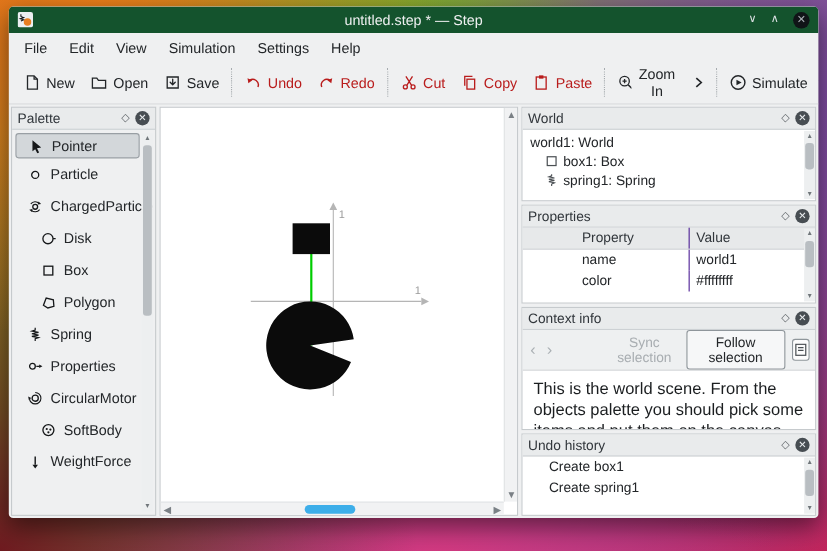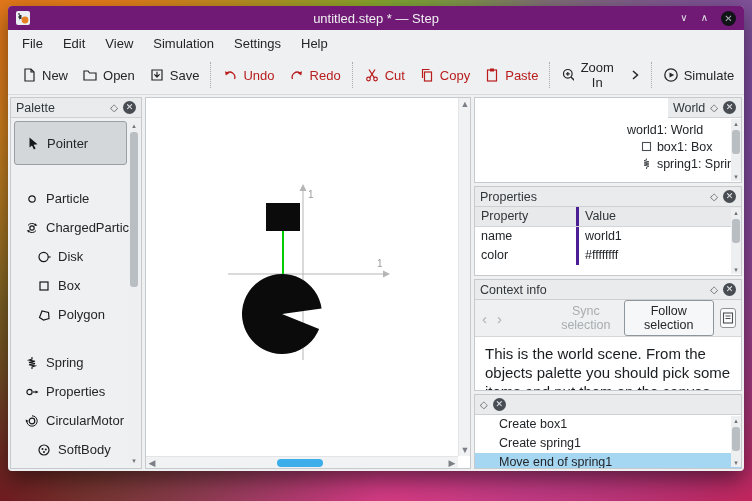--- a/index.html
+++ b/index.html
@@ -14,21 +14,21 @@
       radial-gradient(circle at 52% 105%, rgba(220,55,125,.95), rgba(220,55,125,0) 48%),
       linear-gradient(135deg, #d26a1e 0%, #7fae2e 30%, #8a4a9e 70%, #c2255c 100%);
   }
   .desktop { width:752px; height:501px; padding:6px 8px 30px; }
   .window {
     width:100%; height:100%; display:flex; flex-direction:column;
     background:#eff0f1; border-radius:4px; overflow:hidden;
     box-shadow:0 8px 22px rgba(0,0,0,.5);
   }
   
-  .titlebar { flex:0 0 24px; background:#701a75; display:flex; align-items:center; padding:0 8px; position:relative; }
+  .titlebar { flex:0 0 24px; background:#14532d; display:flex; align-items:center; padding:0 8px; position:relative; }
   .tb-title { position:absolute; left:0; right:0; text-align:center; font-size:13px; color:#eff0f1; }
   .tb-controls { margin-left:auto; display:flex; align-items:center; gap:13px; z-index:1; }
   .tb-chev { color:#dfe3e6; font-size:10px; line-height:1; cursor:default; }
   .tb-close { width:15px; height:15px; border-radius:50%; background:#101417; color:#aab0b5; font-size:10px; line-height:15px; text-align:center; }
   
   .menubar { flex:0 0 26px; display:flex; align-items:center; padding:0 4px; }
   .menu-item { font-size:13px; color:#232629; padding:4px 10px; border-radius:2px; }
   
   .toolbar { flex:0 0 34px; display:flex; align-items:center; padding:0 6px; border-bottom:1px solid #d9dbdd; }
   .tbtn { display:flex; align-items:center; gap:5px; padding:4px 7px; font-size:13px; color:#232629; background:none; border:none; font-family:inherit; }
@@ -41,22 +41,22 @@
   .panel-header { flex:0 0 20px; display:flex; align-items:center; gap:5px; padding:0 5px;
     font-size:12.5px; color:#31363b; background:#e9ebec; border-bottom:1px solid #cdd1d4; }
   .ph-title { flex:1; white-space:nowrap; overflow:hidden; }
   .float-icon { color:#5c6166; font-size:10px; }
   .close-icon { width:13px; height:13px; border-radius:50%; background:#474d52; color:#eceff1; font-size:9px; line-height:13px; text-align:center; }
   
   .palette { flex:0 0 132px; display:flex; flex-direction:column; border:1px solid #c6cacd; background:#eff0f1; position:relative; overflow:hidden; }
   .palette-list { flex:1; overflow:hidden; padding:3px 14px 0 3px; position:relative; }
   .pal-item { height:29px; display:flex; align-items:center; gap:5px; padding-left:9px; font-size:13px; color:#232629; }
   .pal-item.indent { padding-left:21px; }
-  .pal-item.group-gap { margin-top:19px; }
-  .pal-item.selected { background:#d3d7da; border:1px solid #999fa4; border-radius:3px; height:44px; }
+  .pal-item.group-gap { margin-top:0; }
+  .pal-item.selected { background:#d3d7da; border:1px solid #999fa4; border-radius:3px; height:23px; }
   .pal-icon { width:18px; flex:none; display:flex; justify-content:center; }
   
   .canvas { flex:1; background:#ffffff; border:1px solid #c6cacd; position:relative; overflow:hidden; }
   .scene { position:absolute; left:0; top:0; }
   .hscroll { position:absolute; left:0; right:12px; bottom:0; height:12px; background:#f1f2f3; border-top:1px solid #e2e4e5; }
   .hs-arrow { position:absolute; top:0; width:12px; height:12px; font-size:9px; line-height:12px; text-align:center; color:#7a8085; }
   .hs-thumb { position:absolute; left:42%; top:2px; width:46px; height:8px; background:#3daee9; border-radius:4px; }
   .vscroll2 { position:absolute; top:0; bottom:12px; right:0; width:12px; background:#f1f2f3; border-left:1px solid #e2e4e5; }
   .vs2-arrow { position:absolute; left:0; width:12px; height:12px; font-size:9px; line-height:12px; text-align:center; color:#7a8085; }
   
@@ -65,21 +65,21 @@
   .tree-row { height:17px; display:flex; align-items:center; gap:5px; padding-left:7px; font-size:12.5px; color:#232629; }
   .tree-row.indent { padding-left:21px; }
   .vscroll { position:absolute; top:21px; right:0; bottom:1px; width:10px; background:#edeff0; }
   .vs-a { position:absolute; left:0; width:10px; font-size:7px; text-align:center; color:#70767a; line-height:9px; }
   .vs-a.top { top:0; } .vs-a.bot { bottom:0; }
   .vs-thumb { position:absolute; left:1px; right:1px; top:11px; height:24px; background:#b9bec2; border-radius:3px; }
   .vs-thumb.tall { height:45%; }
   
   .prop-head { display:flex; background:#e7e9ea; border-bottom:1px solid #d2d5d7; font-size:12.5px; color:#31363b; }
   .prop-head > div, .prop-row > div { height:19px; line-height:19px; padding-left:6px; overflow:hidden; white-space:nowrap; }
-  .col-p { width:104px; border-right:3px solid #4c1d95; }
+  .col-p { width:104px; border-right:1px solid #4c1d95;margin-left:48px; }
   .col-v { flex:1; }
   .prop-row { display:flex; font-size:12.5px; color:#232629;align-items:flex-end; }
   
   .ctx-toolbar { flex:0 0 27px; display:flex; align-items:center; gap:6px; padding:0 5px; background:#eef0f1; border-bottom:1px solid #d5d8da; }
   .ctx-nav { color:#aab0b4; font-size:15px; line-height:1; padding:0 2px; }
   .ctx-btn { font-size:12.5px; font-family:inherit; border:none; background:none; }
   .ctx-btn.disabled { color:#a8adb1;margin-left:44px; }
   .ctx-btn.checked { color:#232629; background:#f6f7f8; border:1px solid #8f969b; border-radius:3px; padding:3px 9px; }
   .ctx-iconbtn { margin-left:auto; width:20px; height:20px; border:1px solid #8f969b; border-radius:3px; background:#fcfcfc; display:flex; align-items:center; justify-content:center; }
   .ctx-text { flex:1; padding:7px 10px 0; font-size:15px; line-height:1.28; color:#1b1e20; overflow:hidden; }
@@ -341,21 +341,21 @@
         </div>
         <div class="hscroll">
           <span class="hs-arrow" style="left:0;">◀</span>
           <span class="hs-arrow" style="right:0;">▶</span>
           <span class="hs-thumb"></span>
         </div>
       </div>
 
       <div class="rightcol">
 
-        <div class="rpanel" style="flex:0 0 86px;align-items:flex-end;">
+        <div class="rpanel" style="flex:0 0 86px;">
           <div class="panel-header">
             <span class="ph-title">World</span>
             <span class="float-icon">◇</span>
             <span class="close-icon">✕</span>
           </div>
           <div style="padding-top:3px;">
             <div class="tree-row">
               <span>world1: World</span>
             </div>
             <div class="tree-row indent">
@@ -420,26 +420,26 @@
                   <line x1="3.5" y1="4" x2="8.5" y2="4" stroke="#4a4f53" stroke-width="1"></line>
                   <line x1="3.5" y1="6.5" x2="8.5" y2="6.5" stroke="#4a4f53" stroke-width="1"></line>
                 </svg>
             </span>
           </div>
           <div class="ctx-text">This is the world scene. From the objects palette you should pick some items and put them on the canvas</div>
         </div>
 
         <div class="rpanel" style="flex:1;">
           <div class="panel-header">
+            <span class="ph-title">Undo history</span>
             <span class="float-icon">◇</span>
             <span class="close-icon">✕</span>
           </div>
           <div class="undo-row">Create box1</div>
           <div class="undo-row">Create spring1</div>
-          <div class="undo-row selected">Move end of spring1</div>
           <div class="vscroll">
             <span class="vs-a top">▴</span>
             <span class="vs-thumb"></span>
             <span class="vs-a bot">▾</span>
           </div>
         </div>
 
       </div>
     </div>
   </div>

